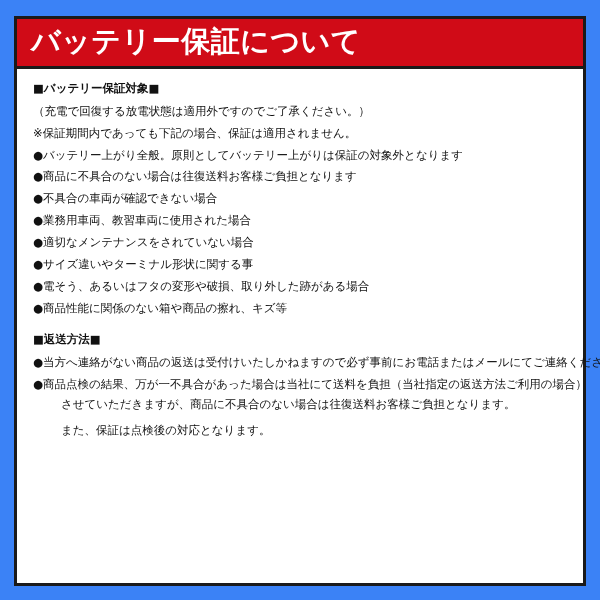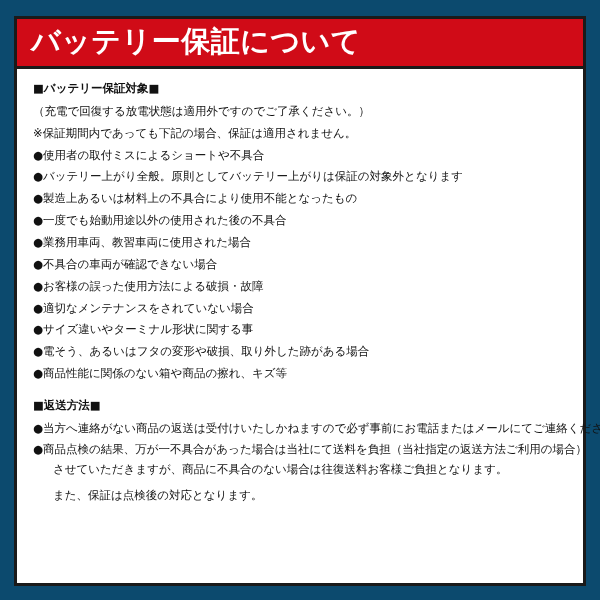--- a/index.html
+++ b/index.html
@@ -10,21 +10,21 @@
   body {
     width: 600px;
     height: 600px;
     font-family: "DejaVu Sans", "Liberation Sans", sans-serif;
     overflow: hidden;
   }
   .page {
     position: relative;
     width: 600px;
     height: 600px;
-    background: #0c4a6e;
+    background: #3b82f6;
     box-sizing: border-box;
     padding: 16px 14px 14px 14px;
   }
   .frame {
     position: relative;
     width: 100%;
     height: 100%;
     border: 3px solid #1a1a1a;
     box-sizing: border-box;
     background: #ffffff;
@@ -55,21 +55,21 @@
     line-height: 1.35;
   }
   .line {
     font-size: 11.5px;
     color: #111111;
     line-height: 1.38;
     margin: 0 0 6px 0;
     white-space: nowrap;
   }
   .line.sub {
-    margin-left: 20px;
+    margin-left: 28px;
   }
   .line.tight {
     margin-bottom: 4px;
   }
   .gap {
     height: 10px;
   }
   .gap-sm {
     height: 4px;
   }
@@ -83,27 +83,24 @@
     <div class="title-bar">
       <div class="title-text">バッテリー保証について</div>
     </div>
 
     <div class="body-area">
 
       <div>
         <div class="section-head">■バッテリー保証対象■</div>
         <div class="line">（充電で回復する放電状態は適用外ですのでご了承ください。）</div>
         <div class="line">※保証期間内であっても下記の場合、保証は適用されません。</div>
-        <div class="line">●使用者の取付ミスによるショートや不具合</div>
         <div class="line">●バッテリー上がり全般。原則としてバッテリー上がりは保証の対象外となります</div>
-        <div class="line">●製造上あるいは材料上の不具合により使用不能となったもの</div>
-        <div class="line">●一度でも始動用途以外の使用された後の不具合</div>
+        <div class="line">●商品に不具合のない場合は往復送料お客様ご負担となります</div>
+        <div class="line">●不具合の車両が確認できない場合</div>
         <div class="line">●業務用車両、教習車両に使用された場合</div>
-        <div class="line">●不具合の車両が確認できない場合</div>
-        <div class="line">●お客様の誤った使用方法による破損・故障</div>
         <div class="line">●適切なメンテナンスをされていない場合</div>
         <div class="line">●サイズ違いやターミナル形状に関する事</div>
         <div class="line">●電そう、あるいはフタの変形や破損、取り外した跡がある場合</div>
         <div class="line">●商品性能に関係のない箱や商品の擦れ、キズ等</div>
       </div>
 
       <div class="gap"></div>
 
       <div>
         <div class="section-head">■返送方法■</div>

